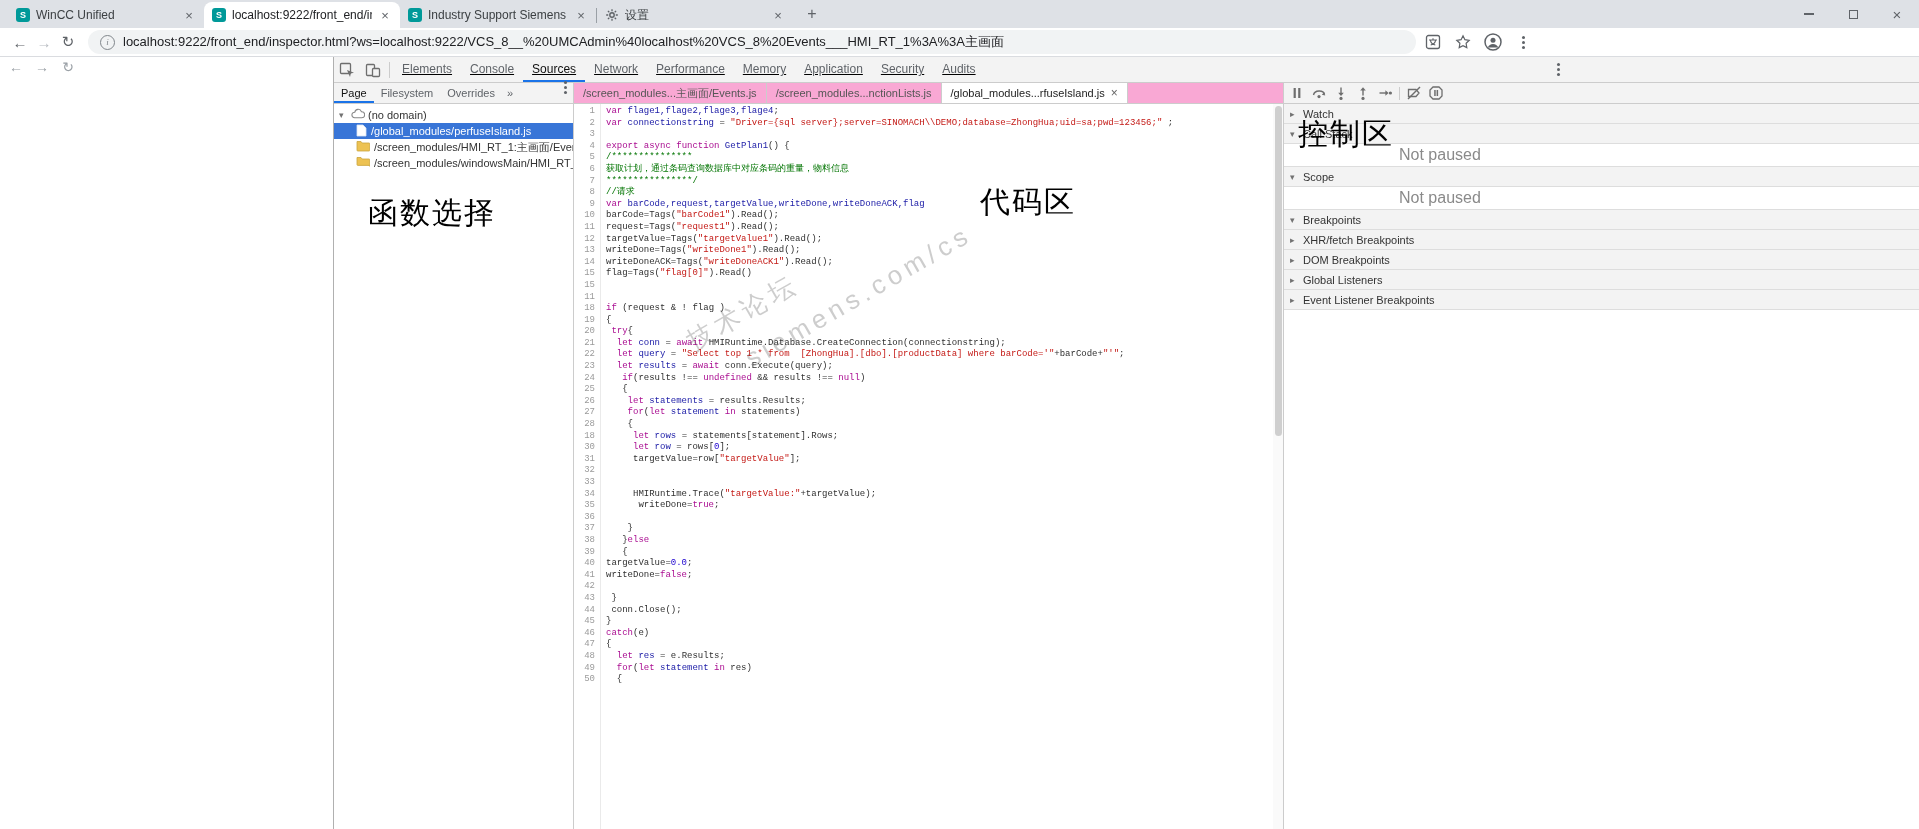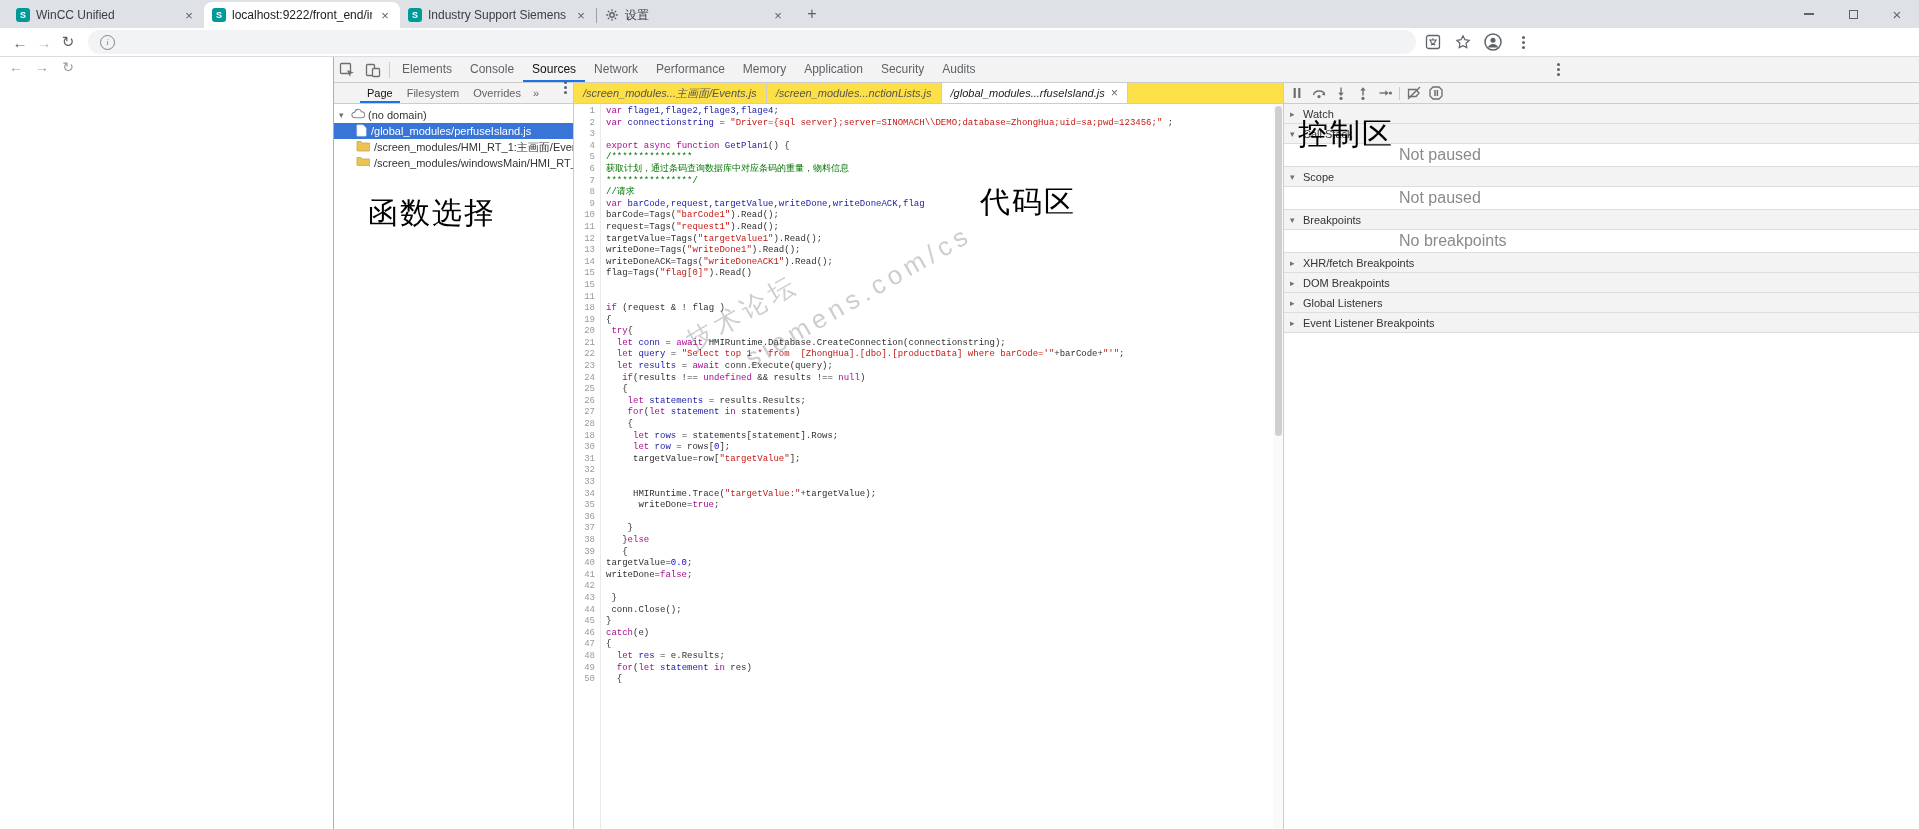--- a/index.html
+++ b/index.html
@@ -36,44 +36,44 @@
 
   
   .page-nav{position:absolute;left:8px;top:59px;display:flex;gap:10px;color:#9aa0a6;font-size:14px;}
   .page-nav span{width:16px;text-align:center;}
 
   
   .devtools{position:absolute;left:333px;top:57px;right:0;bottom:0;border-left:1px solid #b0b0b0;background:#fff;}
   .dt-toolbar{height:25px;background:#f3f3f3;border-bottom:1px solid #ccc;display:flex;align-items:center;position:relative;}
   .tool-icon{width:26px;height:24px;display:flex;align-items:center;justify-content:center;}
   .dt-sep{width:1px;height:16px;background:#ccc;margin:0 3px;}
-  .dt-tabs{display:flex;height:25px;}
+  .dt-tabs{display:flex;height:25px;text-decoration:underline;}
   .dt-main-tab{padding:0 9px;height:25px;line-height:25px;font-size:12px;color:#5f6368;white-space:nowrap;}
   .dt-main-tab.active{color:#111;box-shadow:inset 0 -2px 0 #1a73e8;}
   .dt-menu{position:absolute;left:1212px;top:0;width:24px;height:25px;display:flex;align-items:center;justify-content:center;}
 
   .dt-body{position:absolute;top:26px;left:0;right:0;bottom:0;display:flex;}
 
   
   .navigator{width:240px;min-width:240px;border-right:1px solid #ccc;display:flex;flex-direction:column;background:#fff;box-sizing:border-box;}
   .nav-tabbar{height:20px;min-height:20px;background:#f3f3f3;border-bottom:1px solid #ccc;display:flex;align-items:center;font-size:11px;color:#5f6368;position:relative;}
   .nav-tab{padding:0 7px;height:20px;line-height:20px;}
-  .nav-tab.active{color:#111;box-shadow:inset 0 -2px 0 #1a73e8;margin-left:26px;}
+  .nav-tab.active{color:#111;box-shadow:inset 0 -2px 0 #1a73e8;}
   .nav-overflow{padding:0 5px;color:#5f6368;}
   .nav-menu{position:absolute;right:6px;top:3px;}
   .tree{flex:1;font-size:11px;color:#333;padding-top:3px;overflow:hidden;}
   .tree-row{height:16px;display:flex;align-items:center;white-space:nowrap;overflow:hidden;}
   .tree-root{padding-left:5px;gap:3px;}
   .tree-file{padding-left:22px;gap:4px;}
   .tree-file.selected{background:#3875d7;color:#fff;}
   .tri{color:#727272;font-size:9px;width:9px;font-family:"DejaVu Sans",sans-serif;}
 
   
   .editor{flex:0 0 710px;border-right:1px solid #ccc;position:relative;background:#fff;box-sizing:border-box;}
-  .ed-tabbar{height:20px;background:#fde047;border-bottom:1px solid #ccc;display:flex;font-size:11px;color:#555;font-style:italic;}
+  .ed-tabbar{height:20px;background:#f9a8d4;border-bottom:1px solid #ccc;display:flex;font-size:11px;color:#555;}
   .ed-tab{padding:0 9px;display:flex;align-items:center;gap:6px;border-right:1px solid #ccc;white-space:nowrap;}
   .ed-tab.active{background:#fff;color:#222;}
   .ed-close{color:#666;font-size:12px;}
   .ed-main{position:absolute;top:21px;left:0;right:0;bottom:0;overflow:hidden;display:flex;}
   .gutter{width:27px;min-width:27px;padding-top:2px;text-align:right;font:9px/11.6px "Liberation Mono","DejaVu Sans Mono",monospace;color:#9b9b9b;border-right:1px solid #eaeaea;background:#fff;box-sizing:border-box;}
   .gutter .ln{height:11.6px;padding-right:5px;}
   .code-area{flex:1;padding:2px 0 0 5px;font:9px/11.6px "Liberation Mono","DejaVu Sans Mono",monospace;white-space:pre;overflow:hidden;}
   .code-line{height:11.6px;}
   .t-k{color:#aa0d91;}
   .t-d{color:#1a1aa6;}
@@ -147,20 +147,21 @@
         </div>
     </div>
   </div>
 
   <div class="urlbar">
     <span class="nav-btn first">←</span>
     <span class="nav-btn disabled">→</span>
     <span class="nav-btn">↻</span>
     <div class="omnibox">
       <span class="info-badge">i</span>
+      <span class="url-text">localhost:9222/front_end/inspector.html?ws=localhost:9222/VCS_8__%20UMCAdmin%40localhost%20VCS_8%20Events___HMI_RT_1%3A%3A主画面</span>
     </div>
     <span class="ub-icon">
       <svg width="16" height="16" viewBox="0 0 16 16">
           <rect x="1.5" y="1.5" width="13" height="13" rx="2" fill="none" stroke="#5f6368" stroke-width="1.3"></rect>
           <path d="M4 6 h8 M8 4.2 v1.8 M5.5 6 c0 3 2.5 4.4 4.8 5 M10.5 6 c0 3 -2.5 4.4 -4.8 5" fill="none" stroke="#5f6368" stroke-width="1.1"></path>
         </svg>
     </span>
     <span class="ub-icon">
       <svg width="16" height="16" viewBox="0 0 16 16">
           <path d="M8 1.8 l1.9 3.9 4.3 0.6 -3.1 3 0.7 4.3 -3.8 -2 -3.8 2 0.7 -4.3 -3.1 -3 4.3 -0.6 z" fill="none" stroke="#5f6368" stroke-width="1.2"></path>
@@ -401,21 +402,20 @@
             <div class="sb-content">Not paused</div>
             <div class="sb-head">
               <span class="tri">▾</span>
               <span>Scope</span>
             </div>
             <div class="sb-content">Not paused</div>
             <div class="sb-head">
               <span class="tri">▾</span>
               <span>Breakpoints</span>
             </div>
-            <div class="sb-content">No breakpoints</div>
             <div class="sb-head">
               <span class="tri">▸</span>
               <span>XHR/fetch Breakpoints</span>
             </div>
             <div class="sb-head">
               <span class="tri">▸</span>
               <span>DOM Breakpoints</span>
             </div>
             <div class="sb-head">
               <span class="tri">▸</span>

